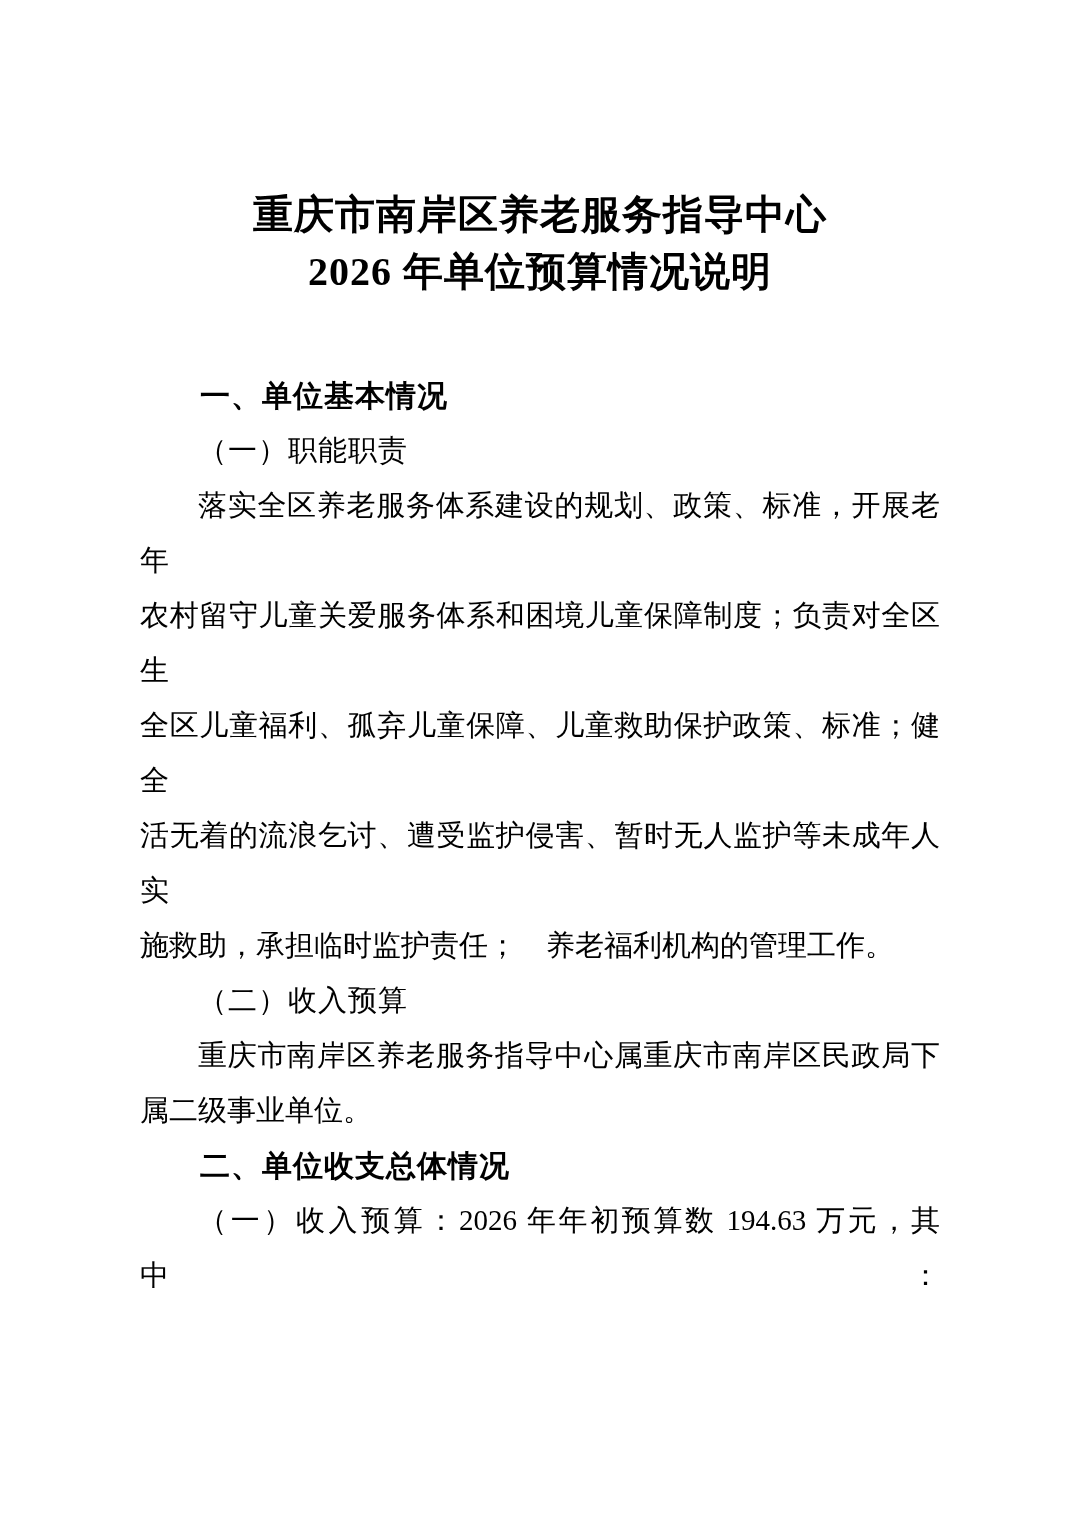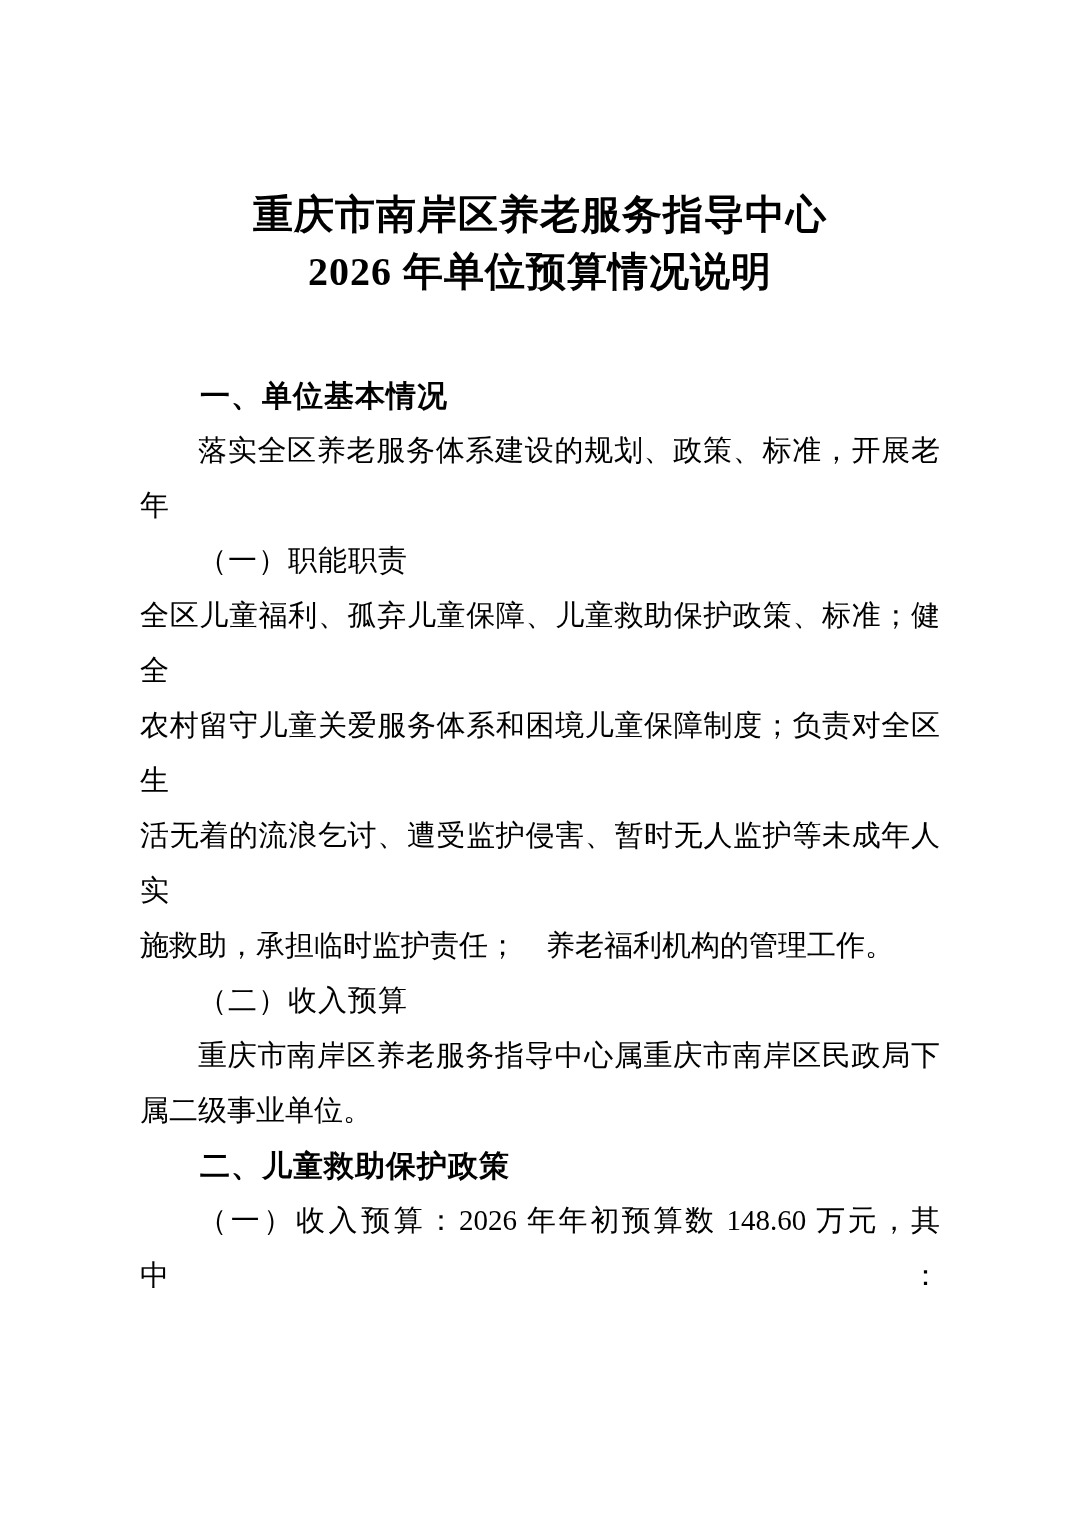--- a/index.html
+++ b/index.html
@@ -55,29 +55,29 @@
 
 <div class="page">
 
   <div class="doc-title">
     <div>重庆市南岸区养老服务指导中心</div>
     <div>2026 年单位预算情况说明</div>
   </div>
 
   <div class="body-lines">
     <div class="line h-bold indent">一、单位基本情况</div>
+    <div class="line kai indent">（一）职能职责</div>
     <div class="line indent fill">落实全区养老服务体系建设的规划、政策、标准，开展老年</div>
-    <div class="line kai indent">（一）职能职责</div>
+    <div class="line fill">农村留守儿童关爱服务体系和困境儿童保障制度；负责对全区生</div>
     <div class="line fill">全区儿童福利、孤弃儿童保障、儿童救助保护政策、标准；健全</div>
-    <div class="line fill">农村留守儿童关爱服务体系和困境儿童保障制度；负责对全区生</div>
     <div class="line fill">活无着的流浪乞讨、遭受监护侵害、暂时无人监护等未成年人实</div>
     <div class="line">施救助，承担临时监护责任；　养老福利机构的管理工作。</div>
     <div class="line kai indent">（二）收入预算</div>
     <div class="line indent fill">重庆市南岸区养老服务指导中心属重庆市南岸区民政局下</div>
     <div class="line">属二级事业单位。</div>
-    <div class="line h-bold indent">二、儿童救助保护政策</div>
+    <div class="line h-bold indent">二、单位收支总体情况</div>
     <div class="line indent fill">
-      <span class="kai">（一）收入预算：</span><span>2026 年年初预算数 148.60 万元，其中：</span>
+      <span class="kai">（一）收入预算：</span><span>2026 年年初预算数 194.63 万元，其中：</span>
     </div>
 
   </div>
 
 </div>
 
 </body></html>

